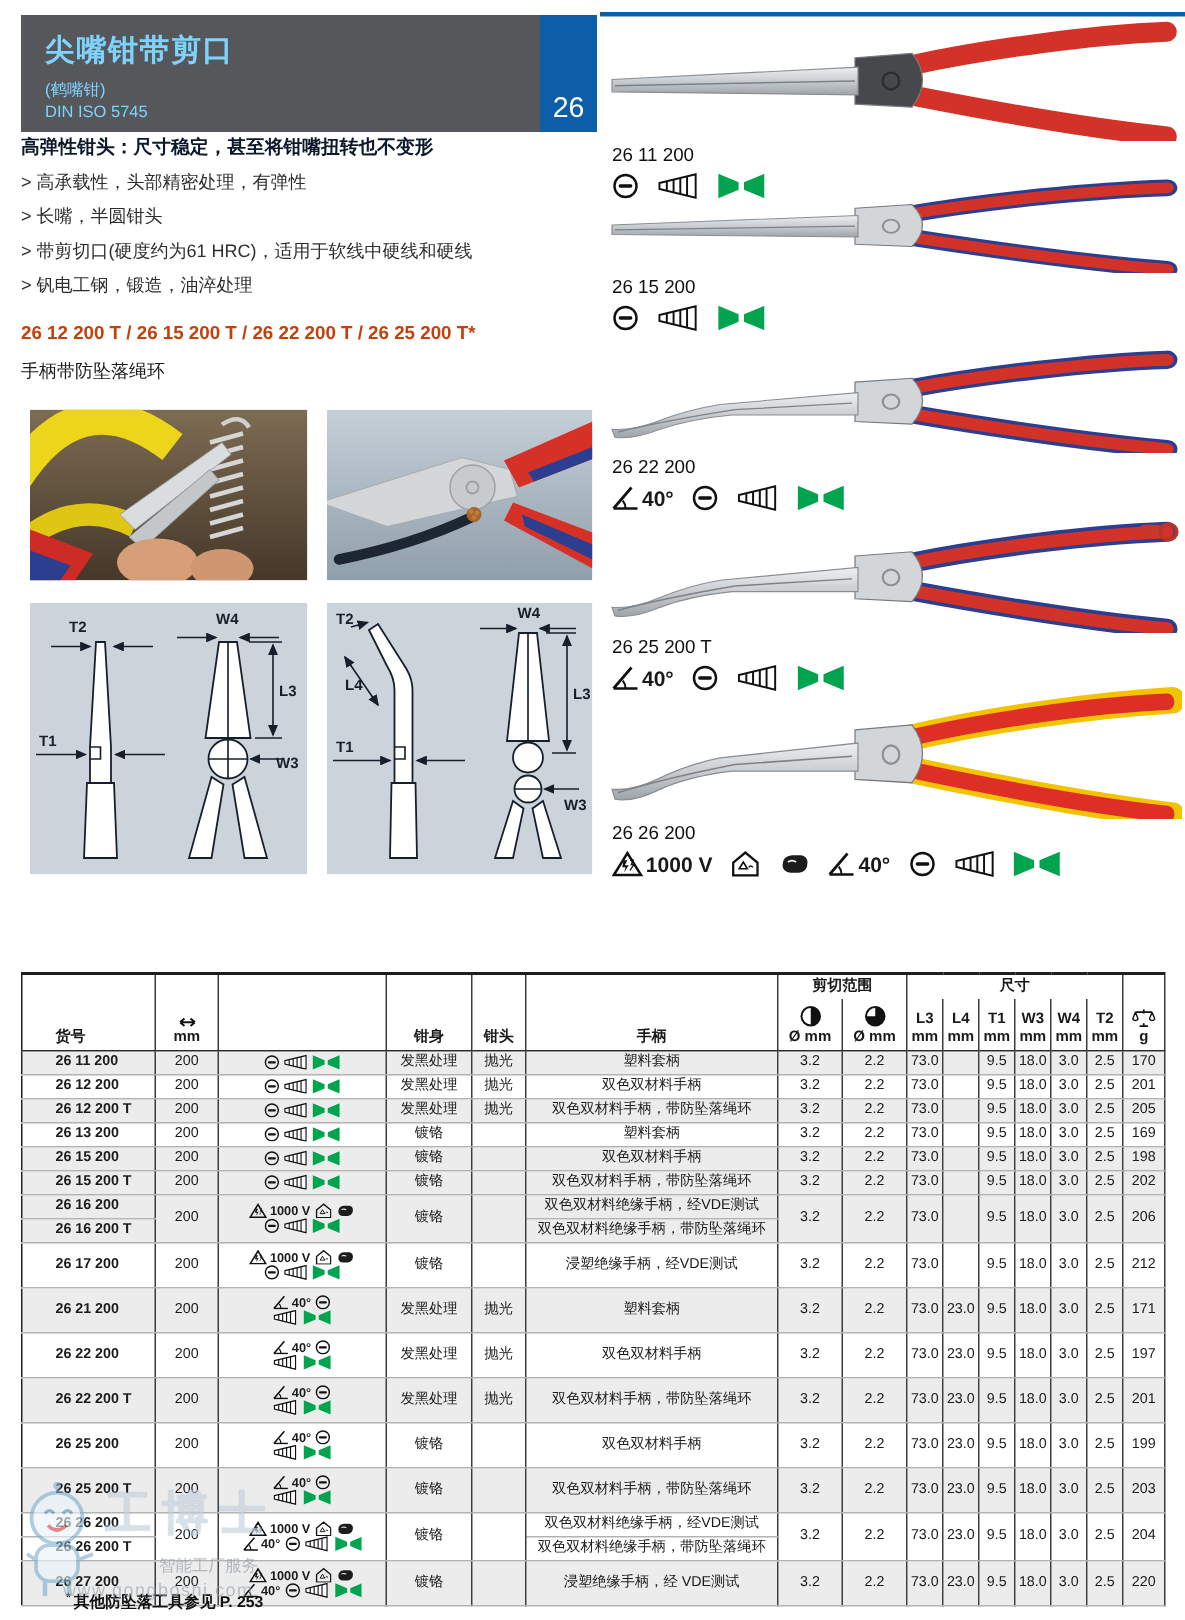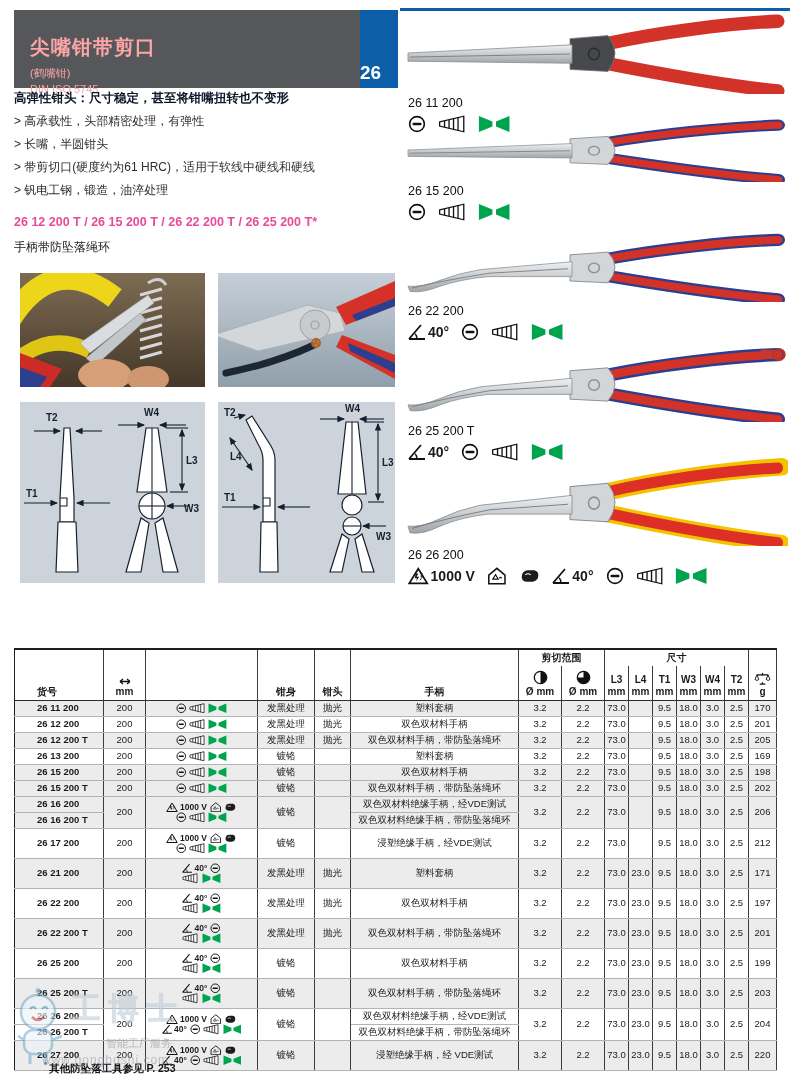--- a/index.html
+++ b/index.html
@@ -1,33 +1,33 @@
 <!DOCTYPE html>
 <html><head>
 <meta charset="utf-8">
 <style>
   html,body{margin:0;padding:0;background:#fff}
   body{width:790px;height:1080px;position:relative;overflow:hidden;
        font-family:"Liberation Sans","DejaVu Sans",sans-serif;color:#1a1a1a}
   .abs{position:absolute}
   
-  .hd-gray{left:14px;top:10px;width:346px;height:78px;background:#56575b;color:#fca5a5;
-           padding:24px 0 0 16px;box-sizing:border-box}
+  .hd-gray{left:14px;top:10px;width:346px;height:78px;background:#56575b;color:#7dd3fc;
+           padding:10px 0 0 16px;box-sizing:border-box}
   .hd-title{font-size:20px;font-weight:bold;letter-spacing:1px}
   .hd-alias{font-size:11px;margin-top:5px}
   .hd-std{font-size:11px;margin-top:2px}
   .hd-blue{left:360px;top:10px;width:38px;height:78px;background:#0d5ea8;color:#fff;
-           display:flex;align-items:flex-end;box-sizing:border-box;
-           padding-bottom:4px;font-size:19px;font-weight:bold}
+           display:flex;align-items:flex-end;justify-content:center;box-sizing:border-box;
+           padding-bottom:4px;font-size:19px;font-weight:normal}
   .top-rule{left:400px;top:8px;width:390px;height:3px;background:#0d5ea8}
   
   .intro{left:14px;top:90px;width:384px}
   .hl{color:#0f172a;font-weight:bold;font-size:12.5px}
   .blt{font-size:12px;margin-top:6px;color:#2e2e2e}
-  .models{font-weight:bold;font-size:12.5px;margin-top:16px;color:#ec4899}
+  .models{font-weight:bold;font-size:12.5px;margin-top:16px;color:#c2410c}
   .note{font-size:12px;margin-top:10px}
   
   .photo,.diag{overflow:hidden}
   .photo svg,.diag svg{display:block}
   #ph1{left:20px;top:273px;width:185px;height:114px}
   #ph2{left:218px;top:273px;width:177px;height:114px}
   #dg1{left:20px;top:402px;width:185px;height:181px}
   #dg2{left:218px;top:402px;width:177px;height:181px}
   .diag text{font:bold 10px "Liberation Sans","DejaVu Sans",sans-serif;fill:#16202c}
   .dl{stroke:#16202c;stroke-width:1.1;fill:none}

